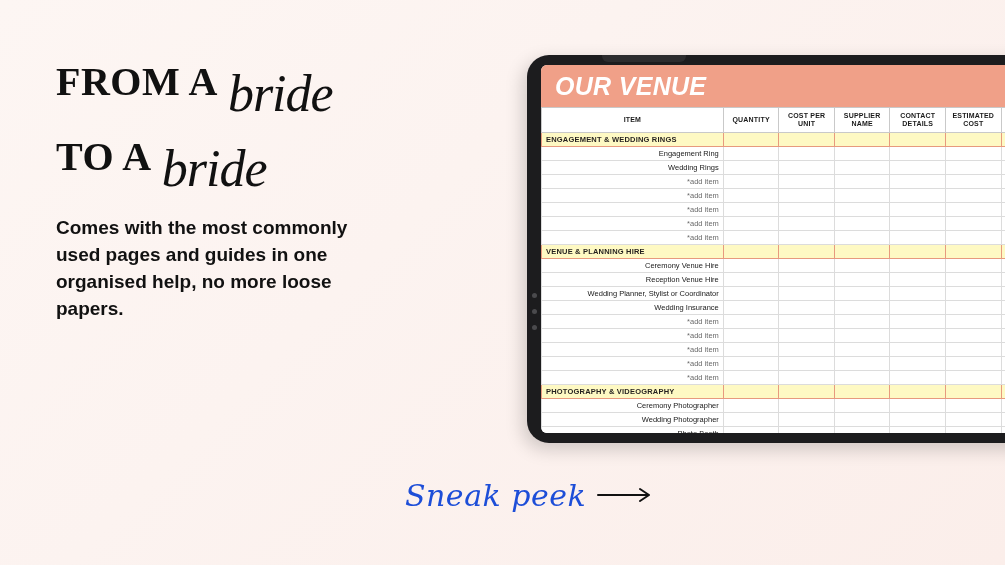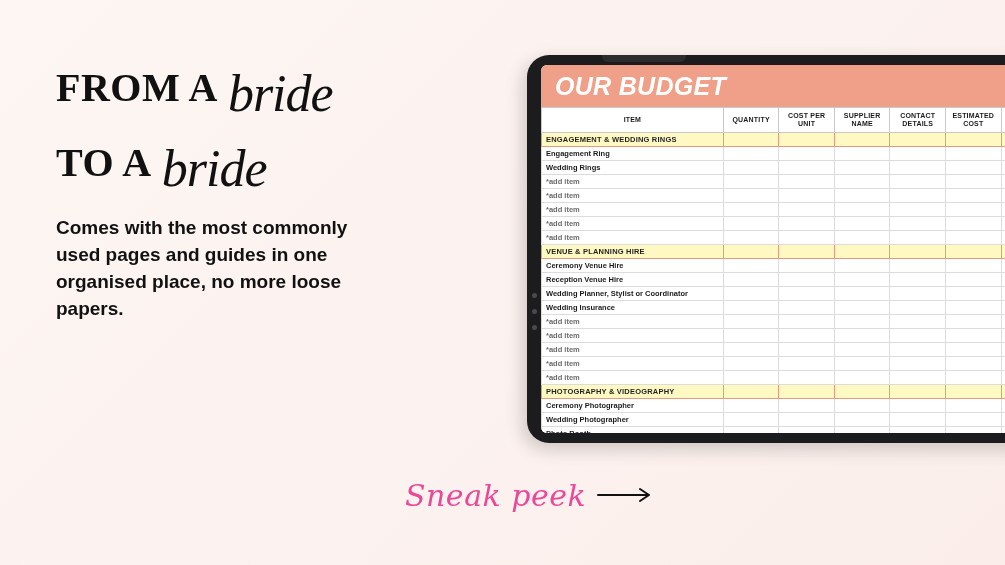--- a/index.html
+++ b/index.html
@@ -19,21 +19,21 @@
     left: 56px;
     top: 62px;
     width: 400px;
   }
   .headline {
     color: #111;
     line-height: 1.0;
   }
   .headline-row {
     display: flex;
-    align-items: center;
+    align-items: flex-start;
     gap: 10px;
     white-space: nowrap;
   }
   .hl-serif {
     font-family: "Liberation Serif", serif;
     font-weight: bold;
     font-size: 40px;
     letter-spacing: 0.5px;
     text-transform: uppercase;
   }
@@ -70,21 +70,21 @@
     left: 405px;
     top: 478px;
     display: flex;
     align-items: center;
     gap: 10px;
   }
   .sneak-text {
     font-family: "DejaVu Serif", serif;
     font-style: italic;
     font-size: 30px;
-    color: #ec4899;
+    color: #1d4ed8;
     letter-spacing: 0.5px;
   }
   .sneak-arrow {
     display: block;
   }
 
   
   .tablet {
     position: absolute;
     left: 527px;
@@ -172,21 +172,21 @@
     white-space: nowrap;
   }
   tr.section td {
     background: #fef9c3;
     font-weight: bold;
     font-size: 7.5px;
     letter-spacing: 0.2px;
     border: 1px solid #e79a7e;
     color: #231f1e;
   }
-  td.item { text-align: left; font-weight: bold; }
+  td.item { text-align: right; }
   td.placeholder { color: #6b6b6b; }
   col.c-item { width: 36%; }
   col.c-qty { width: 11%; }
   col.c-cpu { width: 11%; }
   col.c-sup { width: 11%; }
   col.c-con { width: 11%; }
   col.c-est { width: 11%; }
   col.c-act { width: 9%; }
   td.tinted { background: #fdece5; }
 </style>
@@ -197,21 +197,21 @@
   <div class="headline">
     <div class="headline-row">
       <span class="hl-serif">FROM A</span>
       <span class="hl-script">bride</span>
     </div>
     <div class="headline-row">
       <span class="hl-serif">TO A</span>
       <span class="hl-script">bride</span>
     </div>
   </div>
-  <p class="body-para-bold">Comes with the most commonly used pages and guides in one organised place, no more loose papers.</p>
+  <p class="body-para-bold">Comes with the most commonly used pages and guides in one organised help, no more loose papers.</p>
 </div>
 
 <div class="sneak">
   <span class="sneak-text">Sneak peek</span>
   <span class="sneak-arrow">
     <svg width="62" height="16" viewBox="0 0 62 16">
       <path d="M2 9 H52" stroke="#111" stroke-width="2" fill="none" stroke-linecap="round"></path>
       <path d="M44 3 L53 9 L44 15" stroke="#111" stroke-width="2" fill="none" stroke-linecap="round" stroke-linejoin="round"></path>
     </svg>
   </span>
@@ -219,21 +219,21 @@
 
 <div class="tablet">
   <div class="tablet-notch"></div>
   <div class="tablet-buttons">
     <span></span>
     <span></span>
     <span></span>
   </div>
   <div class="screen">
     <div class="sheet-title-bar">
-      <span class="sheet-title">OUR BUDGET</span>
+      <span class="sheet-title">OUR VENUE</span>
     </div>
     <table class="budget">
       <colgroup>
         <col class="c-item">
           <col class="c-qty">
           <col class="c-cpu">
           <col class="c-sup">
         <col class="c-con">
           <col class="c-est">
           <col class="c-act">

